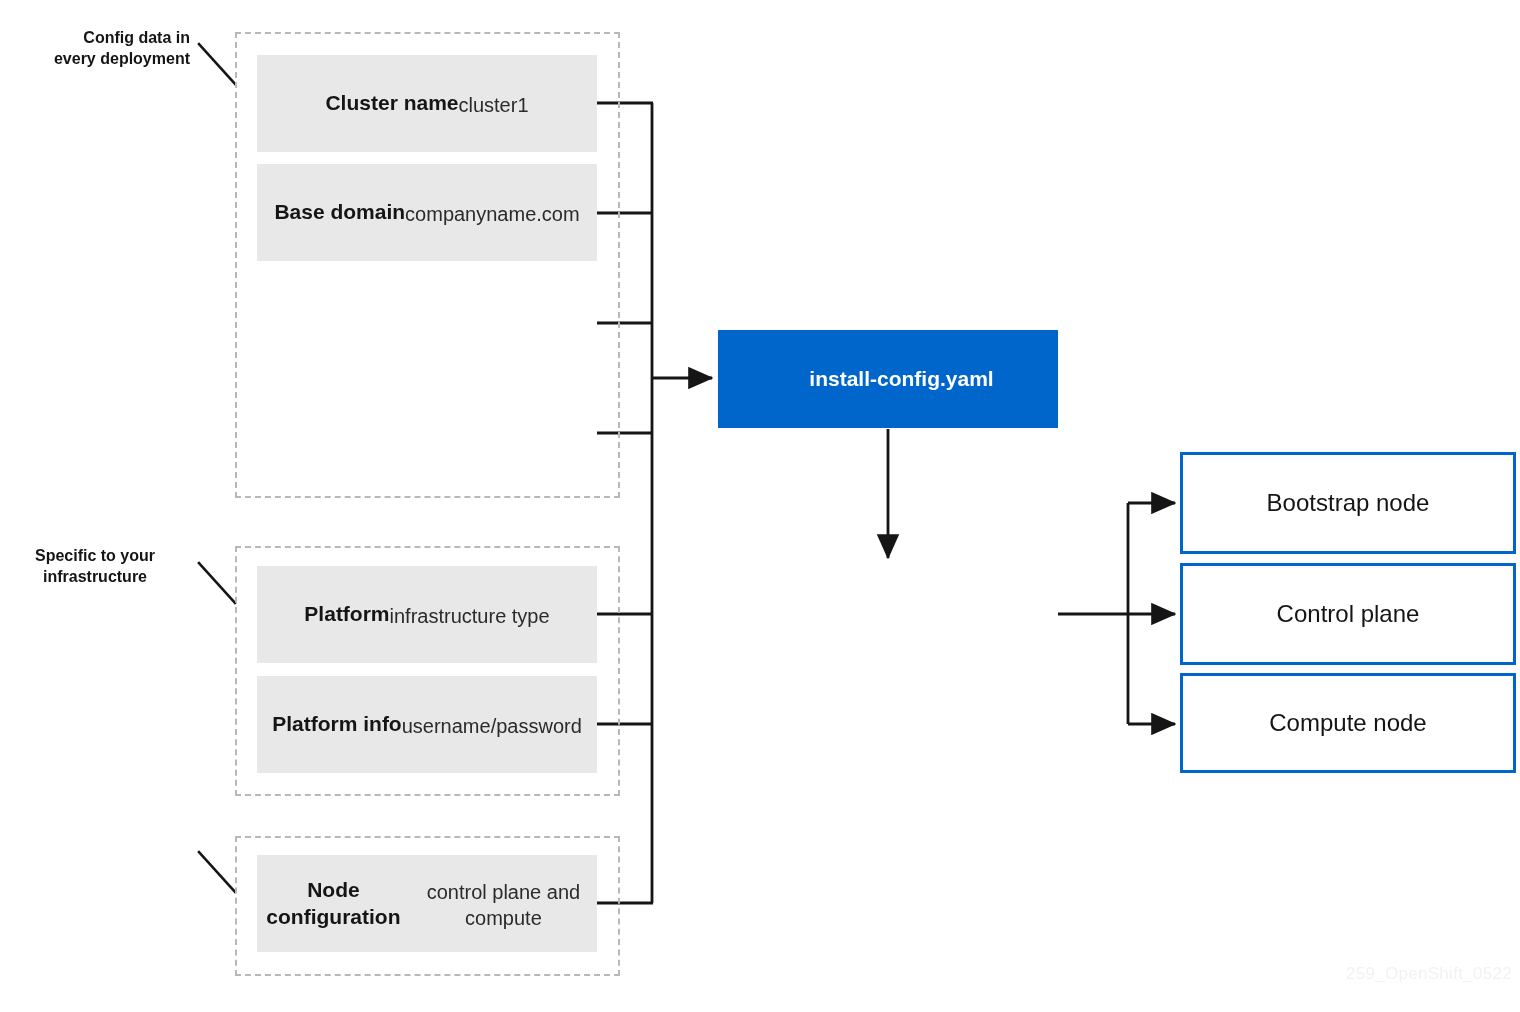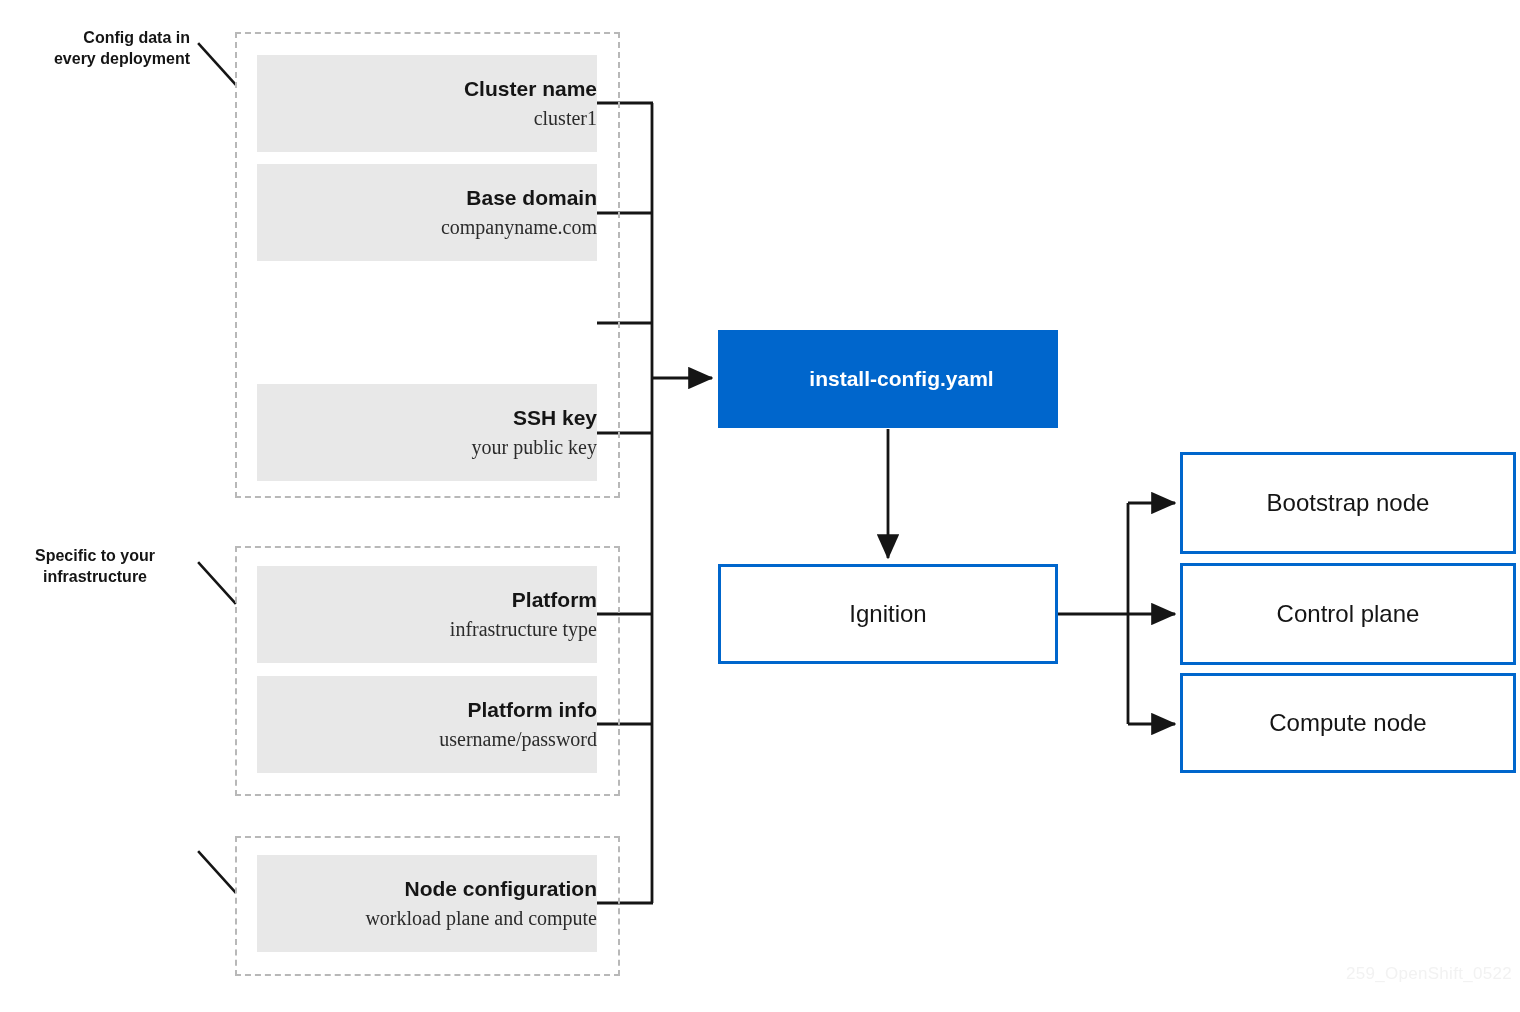--- a/index.html
+++ b/index.html
@@ -34,39 +34,38 @@
     box-sizing: border-box;
     background: transparent;
   }
 
   
   .config-card {
     position: absolute;
     background: #e8e8e8;
     box-sizing: border-box;
     display: flex;
-    flex-direction: column;
-    align-items: flex-end;
+    flex-direction: row;
+    align-items: center;
     justify-content: center;
   }
   .config-card .card-title {
     font-size: 21px;
     font-weight: bold;
     line-height: 1.25;
     color: #151515;
     text-align: center;
   }
   .config-card .card-sub {
     font-size: 20px;
     font-weight: normal;
     line-height: 1.3;
     color: #2b2b2b;
     text-align: center;
     margin-top: 2px;
-    font-family: Liberation Serif, serif;
   }
 
   
   .group-caption {
     position: absolute;
     font-size: 16px;
     font-weight: bold;
     line-height: 1.33;
     color: #151515;
     white-space: pre-line;
@@ -171,24 +170,20 @@
     <div class="card-title">Cluster name</div>
     <div class="card-sub">cluster1</div>
   </div>
 
   <div class="config-card" style="left:257px; top:164px; width:340px; height:97px;">
     <div class="card-title">Base domain</div>
     <div class="card-sub">companyname.com</div>
   </div>
 
 
-  <div class="config-card" style="left:257px; top:384px; width:340px; height:97px;">
-    <div class="card-title">SSH key</div>
-    <div class="card-sub">your public key</div>
-  </div>
 
   <div class="group-frame" style="left:235px; top:546px; width:385px; height:250px;"></div>
 
   <div class="group-caption cap-center" style="left:0px; top:545px; width:190px;">Specific to your
 infrastructure</div>
 
   <div class="config-card" style="left:257px; top:566px; width:340px; height:97px;">
     <div class="card-title">Platform</div>
     <div class="card-sub">infrastructure type</div>
   </div>
@@ -196,30 +191,27 @@
   <div class="config-card" style="left:257px; top:676px; width:340px; height:97px;">
     <div class="card-title">Platform info</div>
     <div class="card-sub">username/password</div>
   </div>
 
   <div class="group-frame" style="left:235px; top:836px; width:385px; height:140px;"></div>
 
 
   <div class="config-card" style="left:257px; top:855px; width:340px; height:97px;">
     <div class="card-title">Node configuration</div>
-    <div class="card-sub">workload plane and compute</div>
+    <div class="card-sub">control plane and compute</div>
   </div>
 
   <div class="box-filled" style="left:718px; top:330px; width:340px; height:98px;">
     <span>install-config.yaml</span>
   </div>
 
-  <div class="box-outline" style="left:718px; top:564px; width:340px; height:100px;">
-    <span>Ignition</span>
-  </div>
 
   <div class="box-outline" style="left:1180px; top:452px; width:336px; height:102px;">
     <span>Bootstrap node</span>
   </div>
 
   <div class="box-outline" style="left:1180px; top:563px; width:336px; height:102px;align-items:center;">
     <span>Control plane</span>
   </div>
 
   <div class="box-outline" style="left:1180px; top:673px; width:336px; height:100px;">

